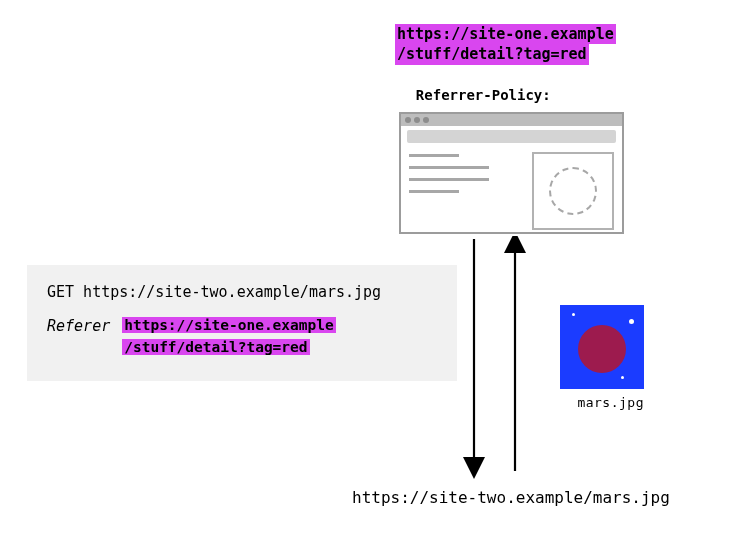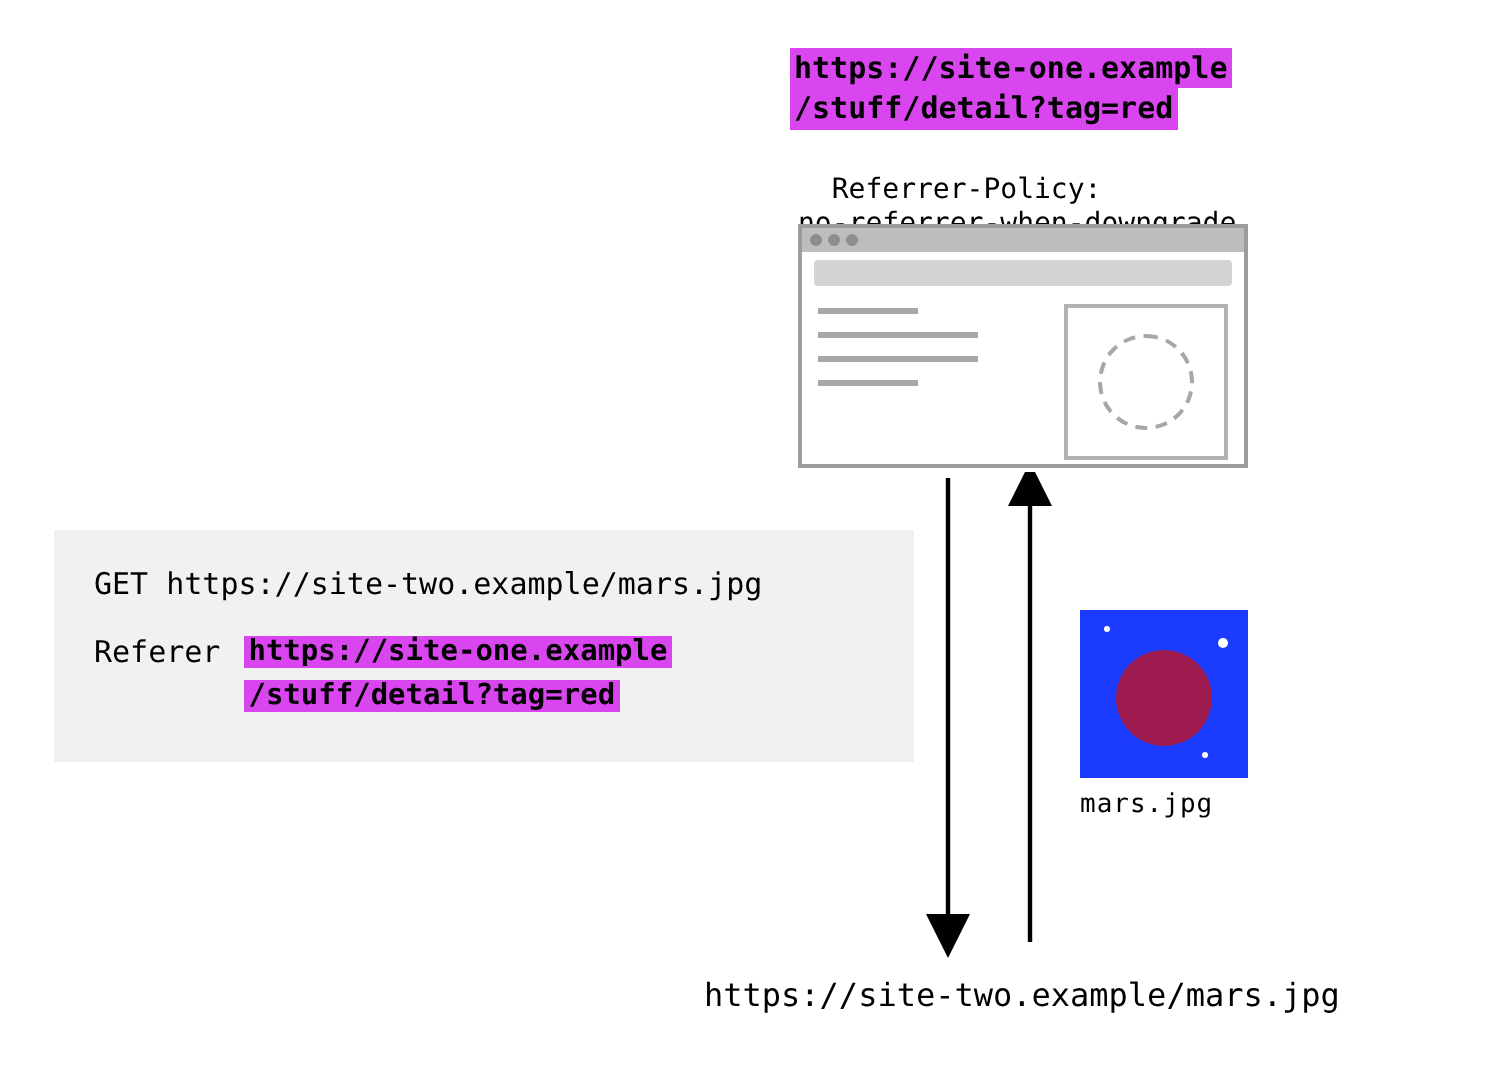--- a/index.html
+++ b/index.html
@@ -33,20 +33,21 @@
   .top-url .hl { display: inline-block; }
 
   
   .policy {
     position: absolute;
     left: 399px;
     top: 70px;
     font-size: 14px;
     line-height: 1.2;
     white-space: pre;
+    font-weight: bold;
   }
 
   
   .browser {
     position: absolute;
     left: 399px;
     top: 112px;
     width: 225px;
     height: 122px;
     border: 2px solid #9c9c9c;
@@ -98,23 +99,23 @@
   .browser .ph .circle {
     width: 44px;
     height: 44px;
     border: 2.5px dashed #a7a7a7;
     border-radius: 50%;
   }
 
   
   .mars {
     position: absolute;
-    left: 540px;
+    left: 560px;
     top: 305px;
-    text-align: left;
+    text-align: right;
   }
   .mars .img {
     width: 84px;
     height: 84px;
     background: #1b3cff;
     position: relative;
   }
   .mars .img::before {
     content: "";
     position: absolute;
@@ -175,39 +176,39 @@
   .panel .row1 {
     font-size: 15px;
     margin-bottom: 14px;
   }
   .panel .row2 {
     font-size: 15px;
     display: flex;
     align-items: flex-start;
     gap: 12px;
   }
-  .panel .row2 .ref-label { padding-top: 2px; }
+  .panel .row2 .ref-label { padding-top: 2px; font-style: italic; }
   .panel .row2 .ref-val {
     line-height: 1.45;
   }
   .panel .row2 .ref-val .hl {
     font-weight: 600;
     font-size: 14.5px;
   }
 </style>
 </head>
 <body>
 
 <div class="top-url">
   <span class="hl mono">https://site-one.example</span><br>
   <span class="hl mono">/stuff/detail?tag=red</span>
 </div>
 
 <div class="policy mono">
-  <span>Referrer-Policy:</span><br><span>no-referrer-when-downgrade</span>
+  <span>Referrer-Policy:</span><br>
 </div>
 
 <div class="browser">
   <div class="bar">
       <span></span>
       <span></span>
       <span></span>
     </div>
   <div class="addr"></div>
   <div class="body">

